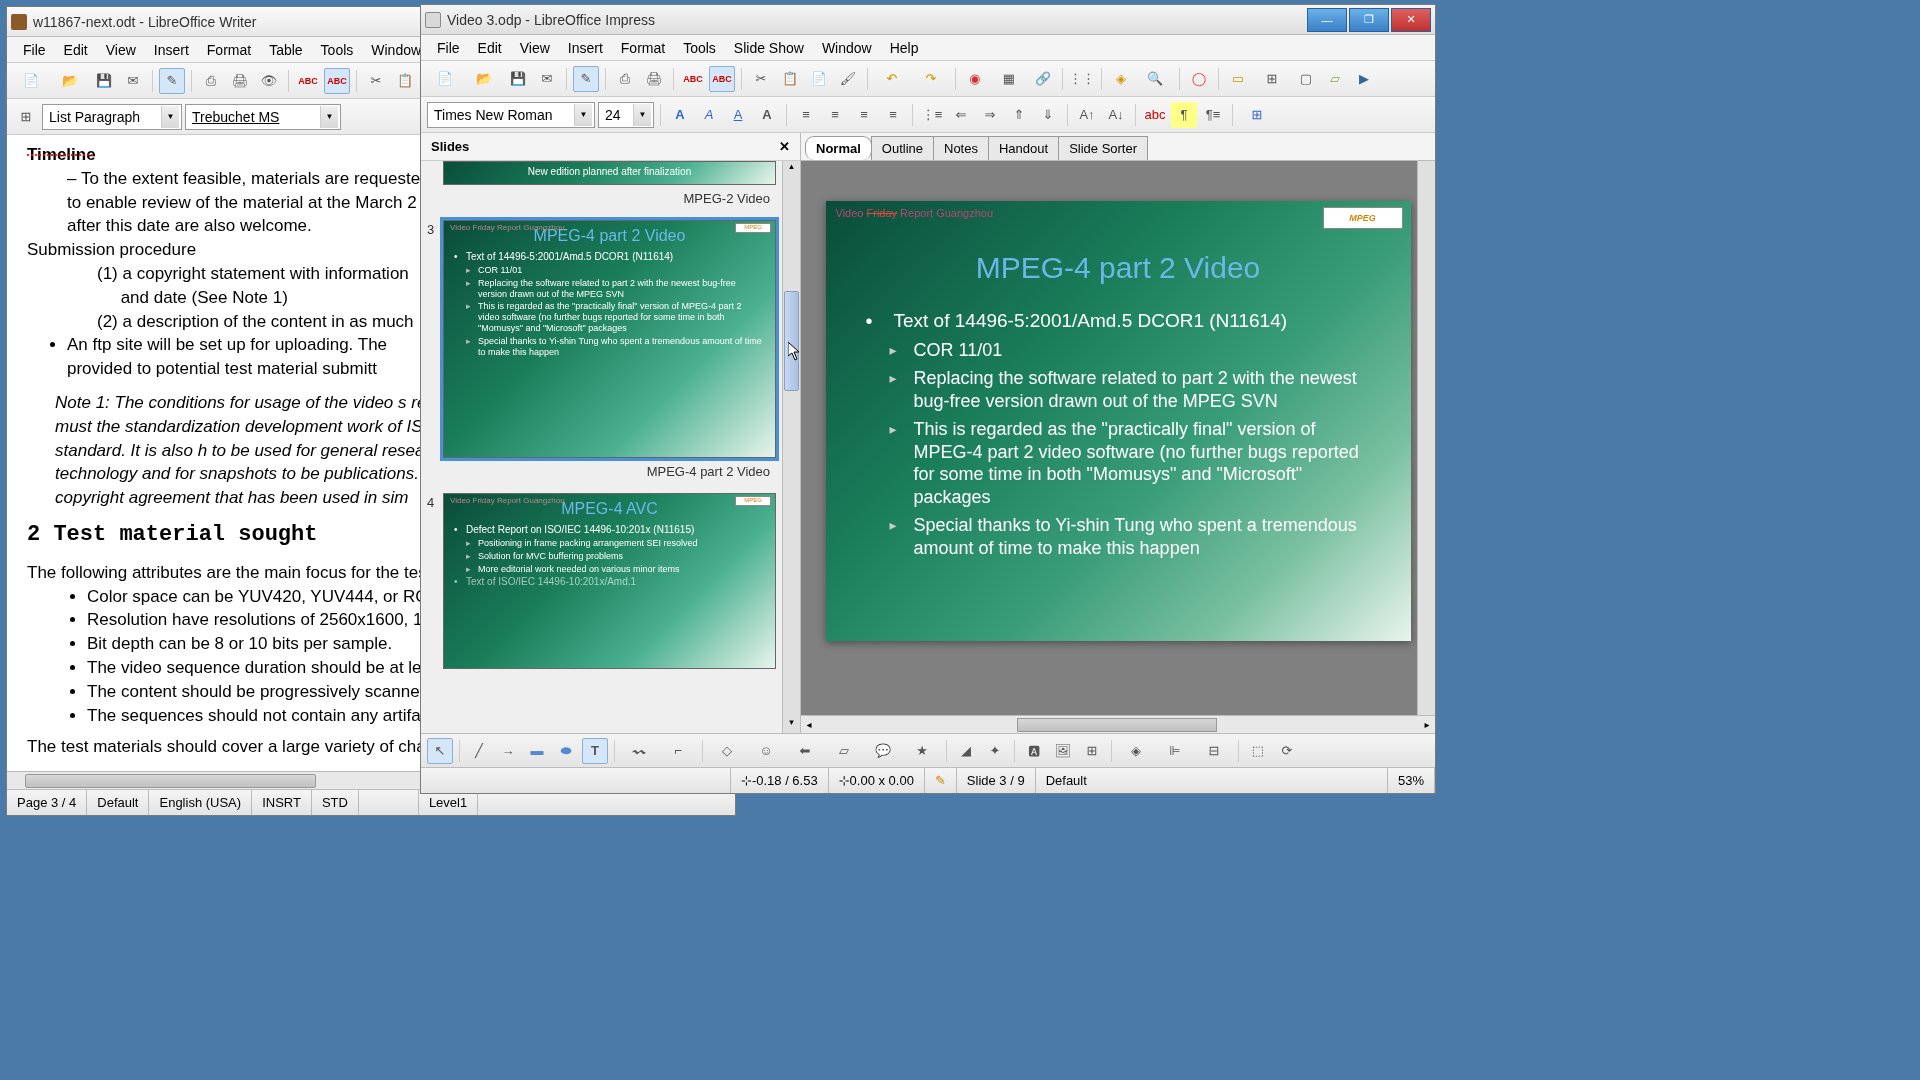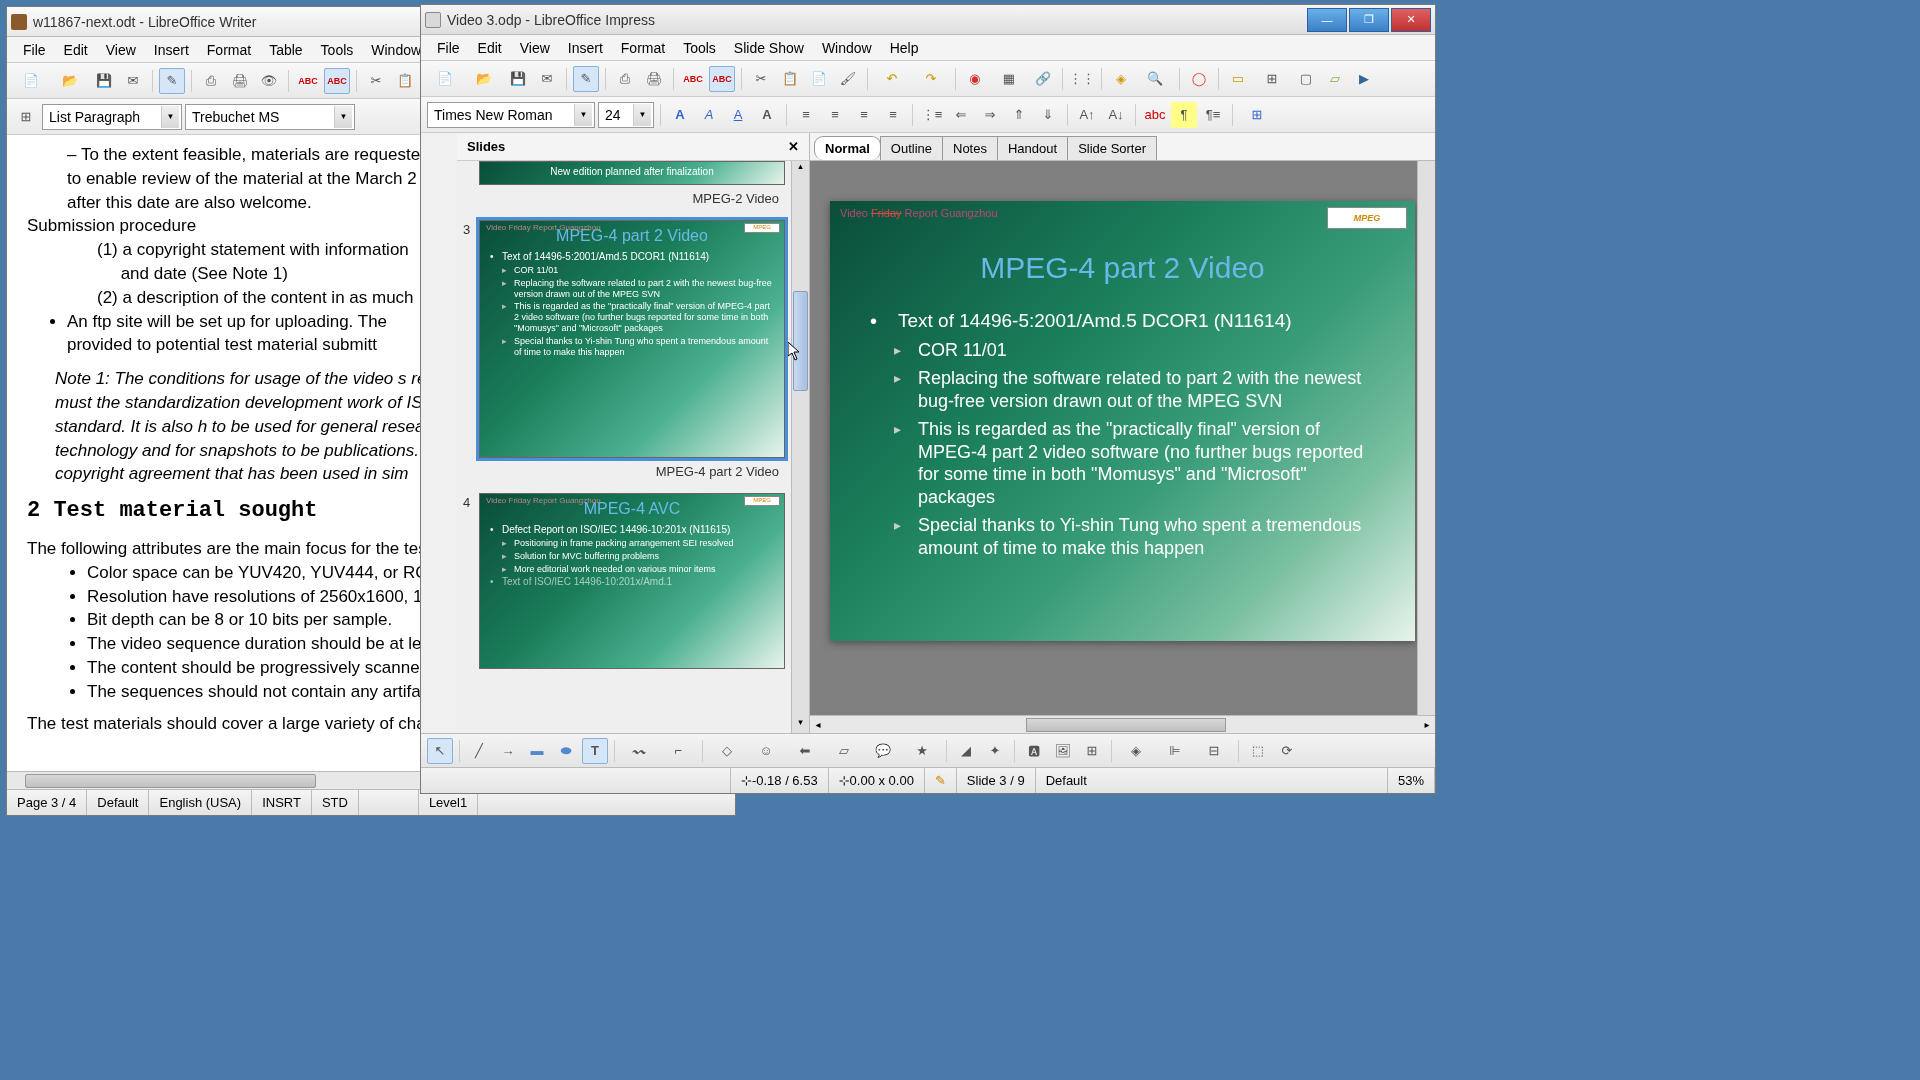--- a/index.html
+++ b/index.html
@@ -31,21 +31,21 @@
 .doc-area h2 { font-family: Liberation Mono, monospace; font-size: 22px; margin: 10px 0; }
 .doc-area ul,.doc-area .dashlist { margin-left: 40px; }
 .doc-area .dashlist { list-style: none; }
 .doc-area .dashlist li::before { content:"–  "; }
 .doc-area .subitem { margin-left: 70px; }
 .statusbar { height: 26px; background: linear-gradient(#f4f4f4,#e4e4e4); border-top:1px solid #bbb; display:flex; align-items:center; font-size:13px; }
 .status-cell { padding: 0 10px; border-right:1px solid #bbb; height:100%; display:flex; align-items:center; }
 .hscroll { height:18px; background:#e8e8e8; border-top:1px solid #bbb; display:flex; align-items:center; }
 .hscroll-thumb { height:14px; background:linear-gradient(#d8d8d8,#c0c0c0); border:1px solid #999; border-radius:2px; margin:0 18px; flex:0 0 40%; }
 
-.impress-body { flex:1; display:flex; overflow:hidden;padding-left:36px; }
+.impress-body { flex:1; display:flex; overflow:hidden; }
 .slide-panel { width: 380px; background:#efefef; border-right:1px solid #bbb; display:flex; flex-direction:column; }
 .slide-panel-header { height:28px; display:flex; align-items:center; padding:0 10px; font-weight:bold; font-size:13px; border-bottom:1px solid #ccc; background:#f4f4f4; }
 .slide-panel-close { margin-left:auto; font-size:13px; cursor:default; }
 .slide-list { flex:1; overflow:hidden; position:relative; background:#efefef; }
 .slide-list-inner { position:absolute; left:0; right:18px; top:0; padding: 0 6px; }
 .slide-thumb-wrapper { display:flex; margin-bottom: 4px; }
 .slide-num { width:16px; font-size:13px; padding-top:2px; color:#333; }
 .slide-thumb { flex:1; min-height:60px; background:linear-gradient(135deg,#0a4d3a,#1a7d5a 40%,#4ab090 70%,#e8f4ec); border:1px solid #666; padding:6px 10px; color:#fff; font-family:"Trebuchet MS",sans-serif; font-size:10px; position:relative; }
 .slide-thumb.selected { outline:3px solid #4a90d8; }
 .slide-caption { text-align:right; font-size:13px; padding:2px 6px 14px 0; color:#333; }
@@ -116,27 +116,28 @@
     <div class="tsep"></div>
     <div class="tbtn">✂</div>
     <div class="tbtn">📋</div>
   </div>
   <div class="toolbar">
     <div class="tbtn">⊞</div>
     <div class="combo" style="width:140px;">
       <span>List Paragraph</span>
       <div class="combo-arrow">▼</div>
     </div>
-    <div class="combo" style="width:170px;">
+    <div class="combo" style="width:156px;text-decoration:underline;">
       <span>Trebuchet MS</span>
       <div class="combo-arrow">▼</div>
     </div>
   </div>
   <div class="writer-body">
     <div class="doc-area">
+      <div class="bold" style="text-decoration:line-through dotted red;">Timeline</div>
       <ul class="dashlist">
         <li><span>To the extent feasible, materials are requested</span><br>
         <span>to enable review of the material at the March 2</span><br>
         <span>after this date are also welcome.</span></li>
       </ul>
       <div>Submission procedure</div>
       <div class="subitem"><span>(1) a copyright statement with information</span><br>&nbsp;&nbsp;&nbsp;&nbsp;&nbsp;<span>and date (See Note 1)</span></div>
       <div class="subitem">(2) a description of the content in as much</div>
       <ul>
         <li><span>An ftp site will be set up for uploading. The</span><br><span>provided to potential test material submitt</span></li>

